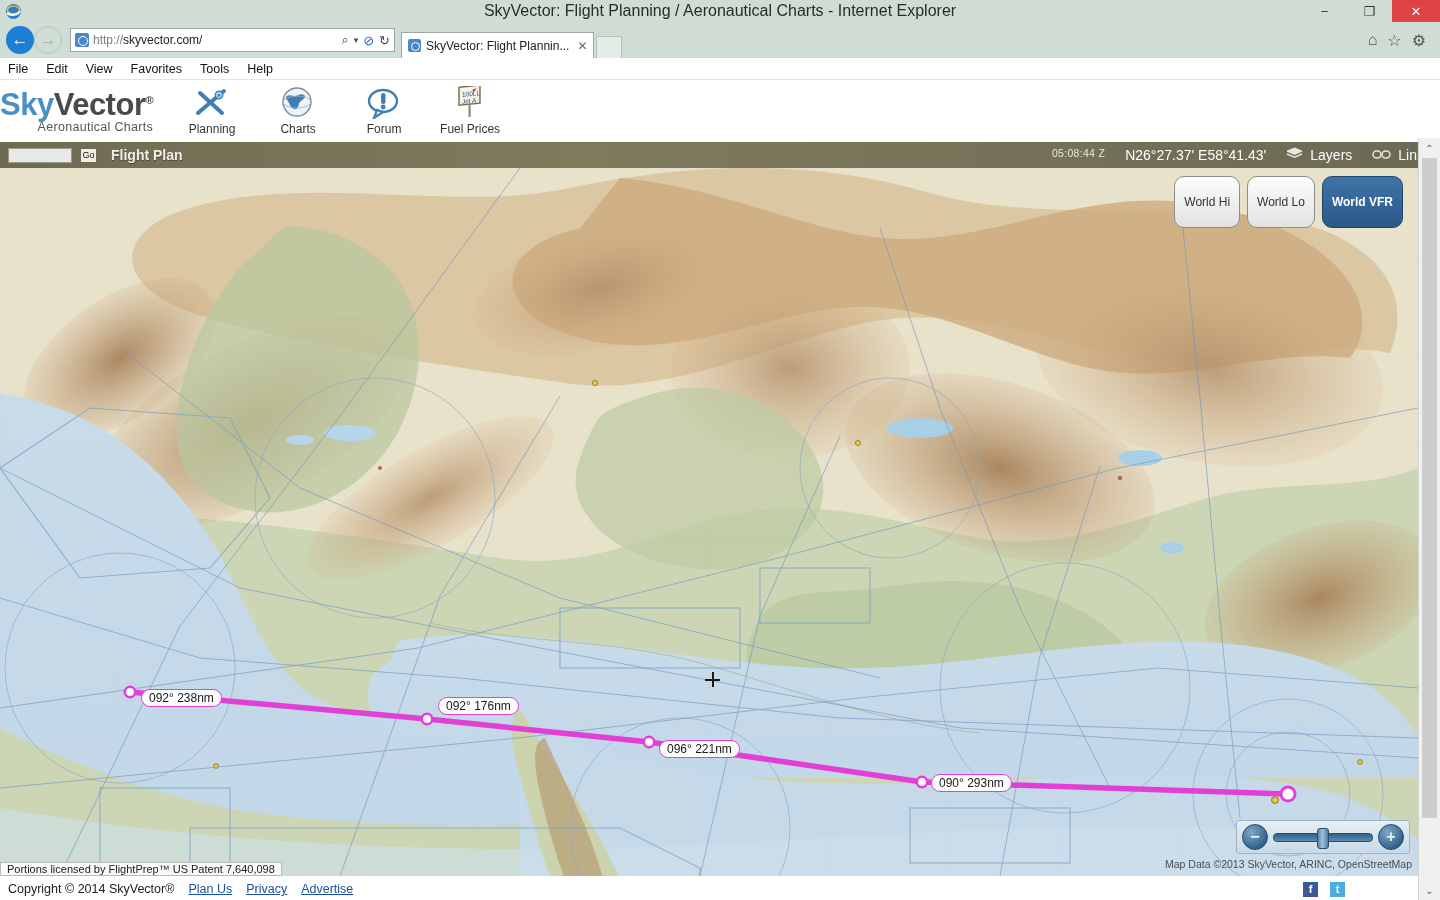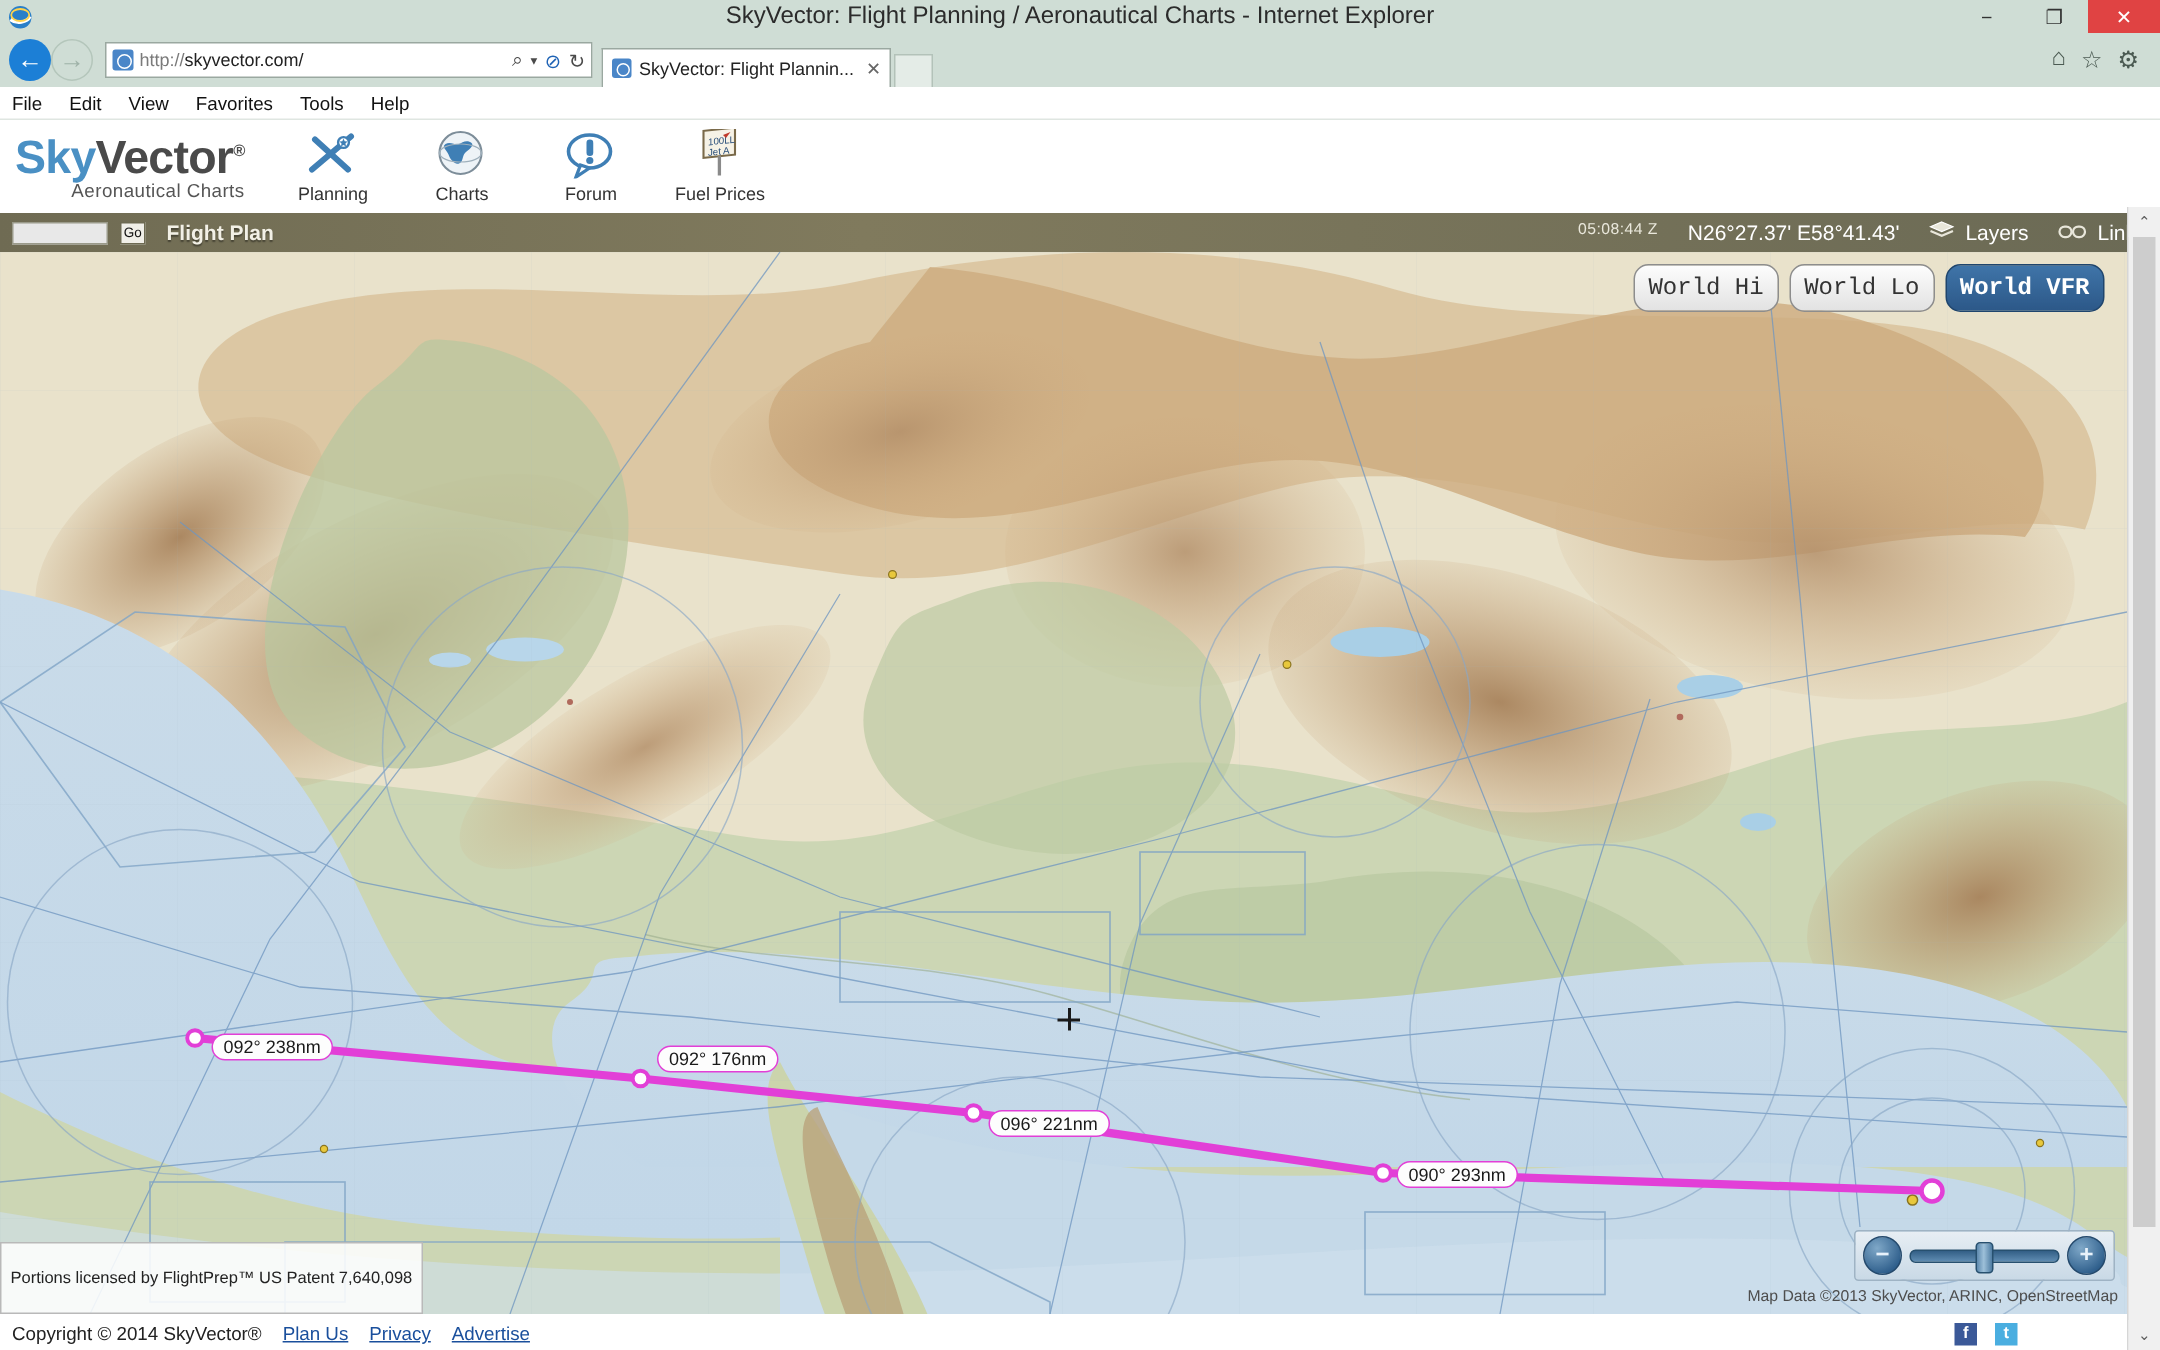--- a/index.html
+++ b/index.html
@@ -91,21 +91,20 @@
     height: 22px; background: #fff; display: flex; align-items: center;
     padding-left: 8px; gap: 18px; font-size: 12.5px; color: #111;
     border-bottom: 1px solid #dfe6e1;
   }
 
   
   .page { position: relative; width: 1440px; height: 820px; }
 
   .sv-header {
     height: 62px; background: #fff; display: flex; align-items: center;
-    padding-left: 10px;
   }
   .sv-logo { line-height: 1; margin-right: 26px; }
   .sv-logo .l1 { font-size: 31px; font-weight: bold; letter-spacing: -0.5px; }
   .sv-logo .l1 .sky { color: #4a90c4; }
   .sv-logo .l1 .vec { color: #4a4a4a; }
   .sv-logo .l1 .reg { font-size: 11px; vertical-align: super; color: #4a4a4a; }
   .sv-logo .l2 {
     font-size: 12.5px; color: #555; letter-spacing: 0.3px;
     text-align: right; margin-top: 1px;
   }
@@ -146,23 +145,23 @@
   .map {
     position: relative; width: 1418px; height: 708px; overflow: hidden;
     background: #cfe0cc;
   }
   .map-bg { position: absolute; inset: 0; }
 
   .chartbtns {
     position: absolute; right: 15px; top: 8px; display: flex; gap: 7px; z-index: 40;
   }
   .cbtn {
-    padding: 6px 9px; font-size: 16px; border-radius: 10px;
+    padding: 18px 9px; font-size: 12px; border-radius: 10px;
     border: 1px solid #8d8d8d; background: linear-gradient(#fdfdfd,#e2e2e2);
-    color: #333; cursor: pointer; font-family: Liberation Mono, monospace;
+    color: #333; cursor: pointer;
   }
   .cbtn.active {
     background: linear-gradient(#3f74a8,#2c5888); color: #fff;
     border-color: #1f456d; font-weight: bold;
   }
 
   .crosshair {
     position: absolute; width: 15px; height: 15px; z-index: 30;
   }
   .crosshair::before, .crosshair::after {
@@ -179,21 +178,21 @@
     font-family: "Liberation Sans", sans-serif;
   }
 
   .attribution {
     position: absolute; right: 6px; bottom: 6px; z-index: 36;
     font-size: 10.5px; color: #4d4d4d;
   }
   .patent-note {
     position: absolute; left: 0; bottom: 0; z-index: 36;
     background: rgba(255,255,255,.86); border: 1px solid #b9b9b9;
-    font-size: 11px; color: #222; padding: 17px 6px;
+    font-size: 11px; color: #222; padding: 0 6px;
   }
 
   .zoomctl {
     position: absolute; right: 8px; bottom: 22px; z-index: 38;
     width: 174px; height: 34px;
     background: linear-gradient(#e7eef4,#c9d9e6);
     border: 1px solid #9fb3c4; border-radius: 3px;
     display: flex; align-items: center; justify-content: space-between;
     padding: 0 5px;
   }

